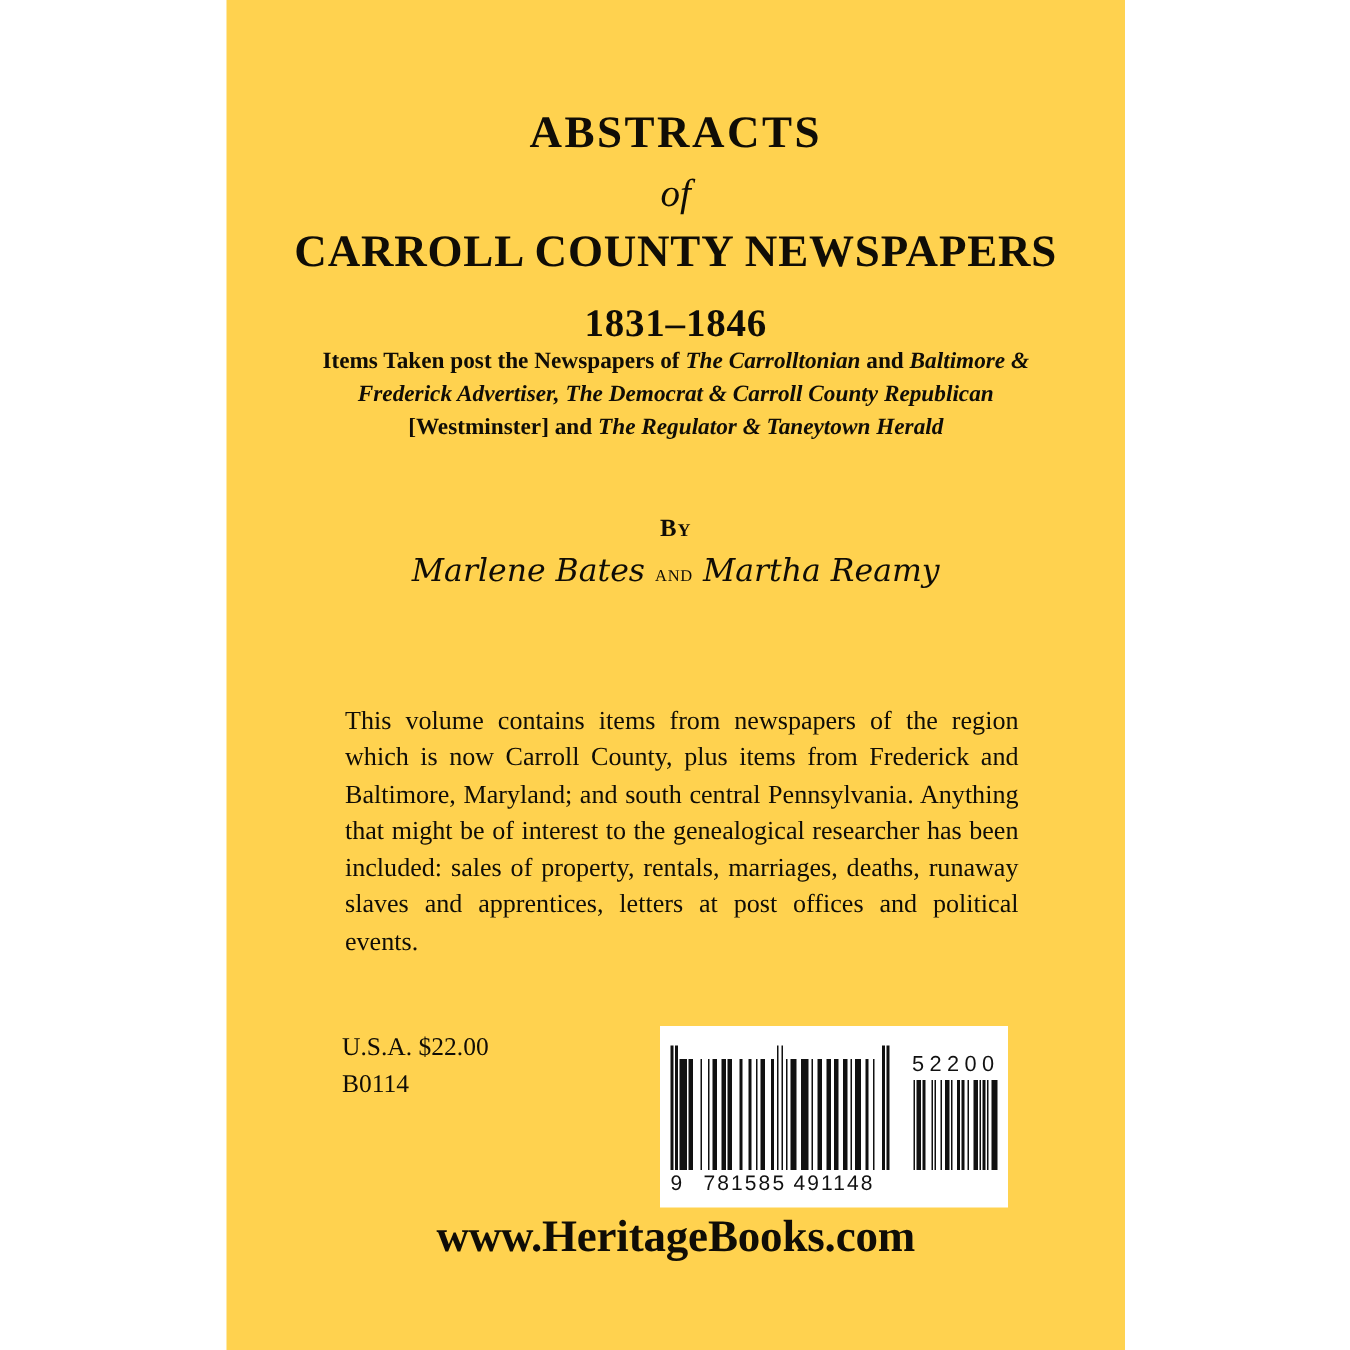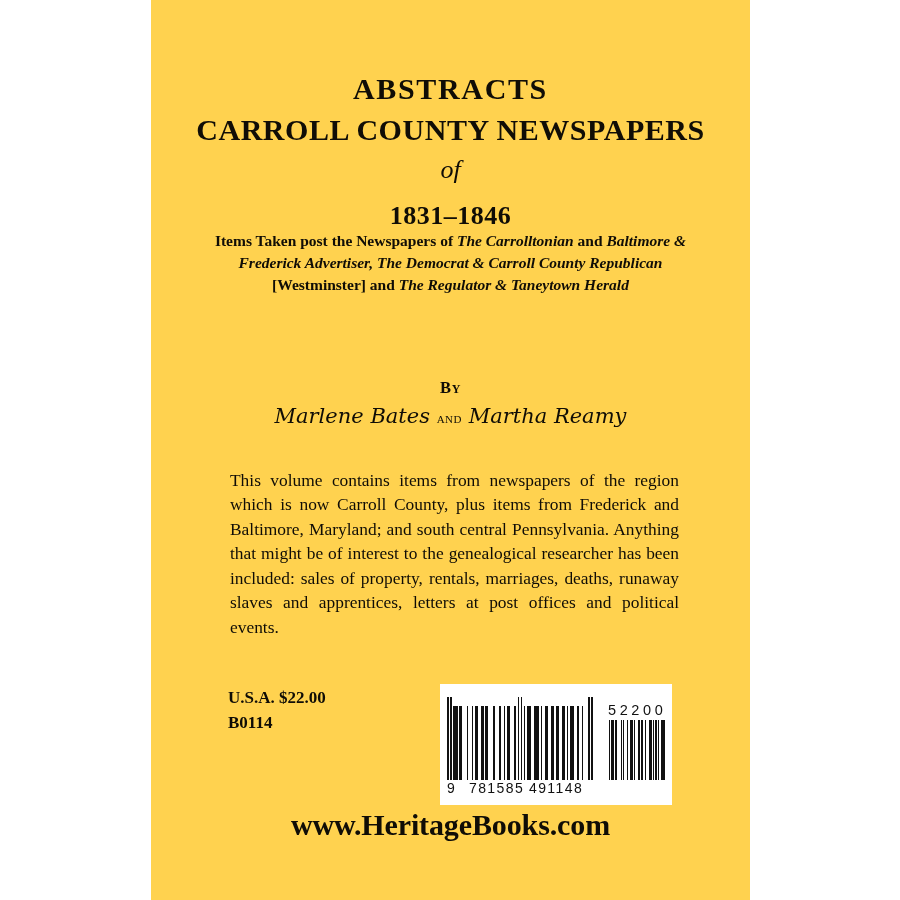--- a/index.html
+++ b/index.html
@@ -93,21 +93,20 @@
     width: 599px;
     text-align: center;
     color: #100d06;
   }
   .smallcaps {
     font-variant: small-caps;
     font-size: 16.5px;
     font-weight: bold;
     letter-spacing: 0.04em;
     line-height: 1.0;
-    margin-top: 36px;
   }
   .script-name {
     font-family: "DejaVu Serif", serif;
     font-style: italic;
     font-size: 21px;
     line-height: 1.0;
     margin-top: 9px;
     white-space: nowrap;
   }
   .script-name .conj {
@@ -133,21 +132,20 @@
   }
 
   
   #price-block {
     position: absolute;
     left: 77px;
     top: 685px;
     font-size: 17px;
     line-height: 1.48;
     color: #100d06;
-    font-weight: bold;
   }
 
   
   #barcode-box {
     position: absolute;
     left: 289px;
     top: 684px;
     width: 232px;
     height: 121px;
     background: #ffffff;
@@ -230,22 +228,22 @@
   }
 </style>
 </head>
 <body>
 
 <div id="cover">
   <div class="inner">
 
     <div id="title-block">
       <div id="main-title">ABSTRACTS</div>
+      <div id="title-of">of</div>
       <div id="subtitle-main">CARROLL COUNTY NEWSPAPERS</div>
-      <div id="title-of">of</div>
       <div id="date-range">1831–1846</div>
     </div>
 
     <div id="sources">
       <span>Items Taken post the Newspapers of </span><i>The Carrolltonian</i>
       <span>and </span><i>Baltimore &amp; Frederick Advertiser, The Democrat &amp;</i>
       <i>Carroll County Republican</i><span> [Westminster] and</span>
       <i>The Regulator &amp; Taneytown Herald</i>
     </div>
 

